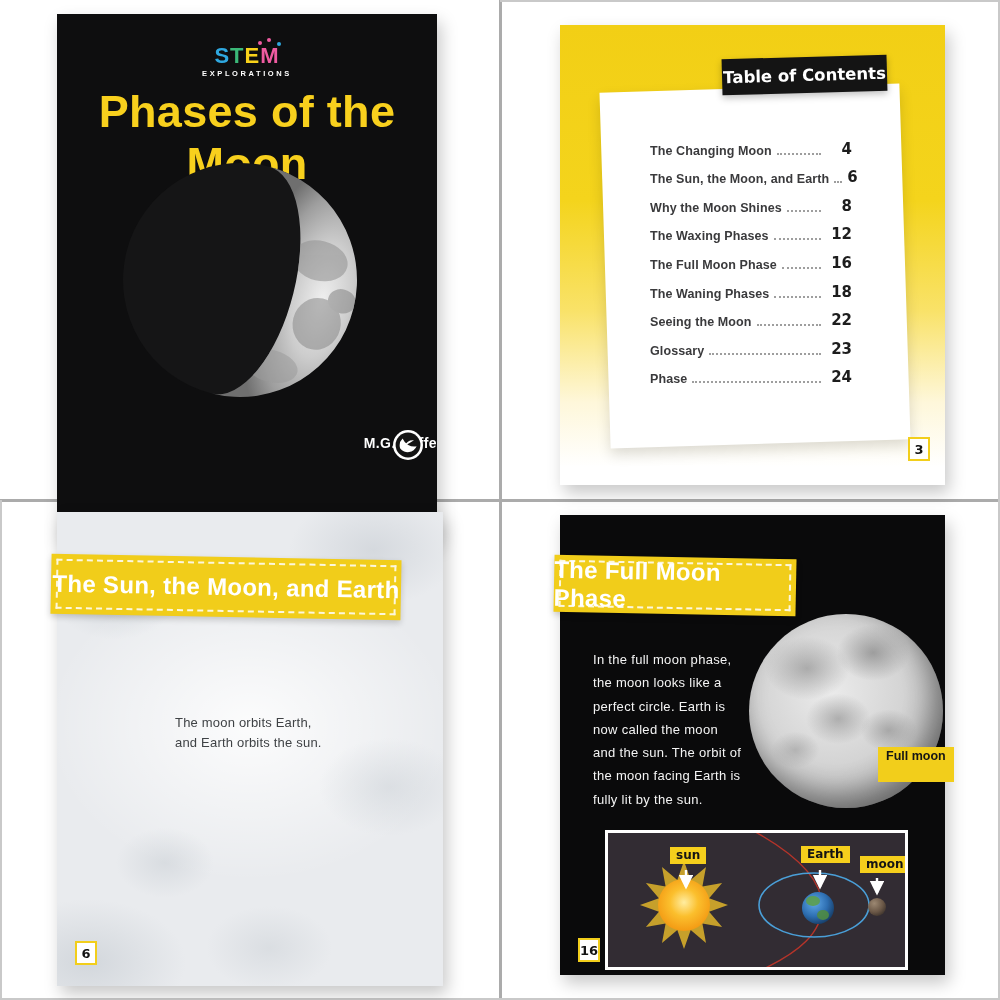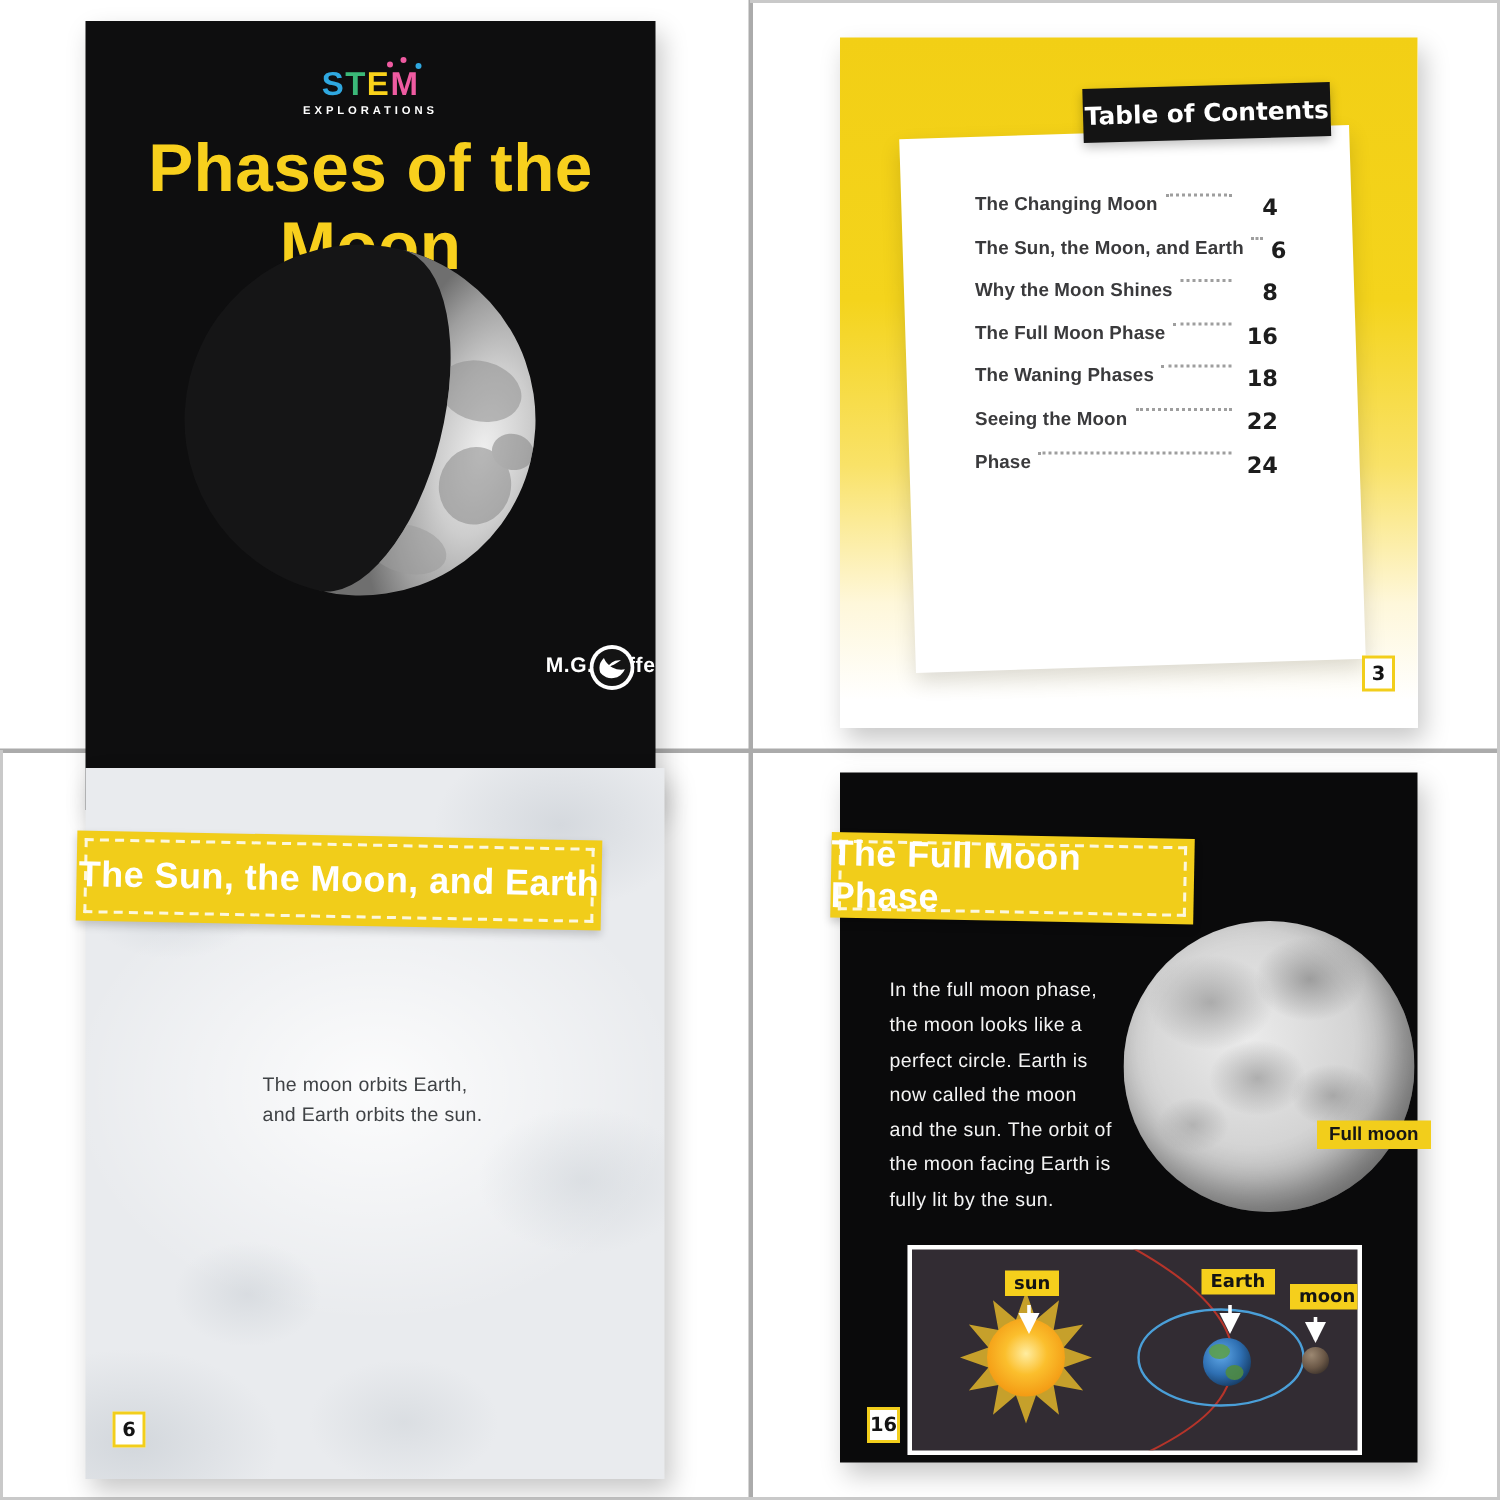--- a/index.html
+++ b/index.html
@@ -37,21 +37,21 @@
   
   #toc{left:560px;top:25px;width:385px;height:460px;
        background:linear-gradient(180deg,#F2CF15 0%,#F4D41C 38%,#F9E268 62%,#FEF7DA 82%,#ffffff 96%);}
   .toc-banner{position:absolute;left:162px;top:32px;width:165px;height:36px;background:#141414;
               transform:rotate(-1.6deg);display:flex;align-items:center;justify-content:center;
               color:#fff;font-family:"DejaVu Sans",sans-serif;font-size:16.5px;font-weight:bold;
               box-shadow:0 3px 7px rgba(0,0,0,.25);}
   .toc-sheet{position:absolute;left:45px;top:63px;width:300px;height:356px;background:#ffffff;
              transform:rotate(-1.8deg);box-shadow:0 6px 14px rgba(0,0,0,.14);}
   .toc-list{position:absolute;left:90px;top:104px;width:202px;}
-  .toc-row{display:flex;align-items:flex-start;height:28.6px;}
+  .toc-row{display:flex;align-items:flex-end;height:28.6px;}
   .toc-label{font-size:12.5px;font-weight:bold;color:#3a3a3c;white-space:nowrap;letter-spacing:.1px;}
   .toc-leader{flex:1;border-bottom:2px dotted #9e9e9e;margin:0 5px 3px 5px;min-width:8px;}
   .toc-num{width:26px;text-align:right;font-family:"DejaVu Sans",sans-serif;font-size:15px;
            font-weight:bold;color:#1d1d1d;}
   #toc .pagebox{left:348px;top:412px;}
 
   
   .chapter-banner{position:absolute;background:#F1CD1A;display:flex;align-items:center;justify-content:center;
                   color:#ffffff;font-weight:bold;box-shadow:0 3px 6px rgba(0,0,0,.18);}
   .chapter-banner::after{content:"";position:absolute;inset:5px;border:2px dashed rgba(255,255,255,.85);pointer-events:none;}
@@ -82,21 +82,21 @@
   .fullmoon{position:absolute;left:189px;top:99px;width:194px;height:194px;border-radius:50%;
     background:
       radial-gradient(60px 45px at 30% 28%, rgba(118,118,118,.5), transparent 70%),
       radial-gradient(52px 40px at 64% 20%, rgba(108,108,108,.55), transparent 70%),
       radial-gradient(46px 36px at 46% 54%, rgba(122,122,122,.5), transparent 70%),
       radial-gradient(40px 30px at 72% 60%, rgba(112,112,112,.45), transparent 70%),
       radial-gradient(34px 26px at 24% 70%, rgba(128,128,128,.4), transparent 70%),
       radial-gradient(circle at 42% 40%, #ebebeb 0%, #d4d4d4 45%, #bcbcbc 68%, #9d9d9d 86%, #7d7d7d 100%);
     box-shadow:inset -10px -14px 26px rgba(0,0,0,.38);}
   .fm-caption{position:absolute;left:318px;top:232px;background:#F2CE1B;color:#151515;
-              font-size:12.5px;font-weight:bold;padding:2px 8px 3px 8px;white-space:nowrap;}
+              font-size:12.5px;font-weight:bold;padding:2px 8px 19px 8px;white-space:nowrap;}
   .diagram{position:absolute;left:45px;top:315px;width:303px;height:140px;background:#322C33;
            border:3px solid #ffffff;box-sizing:border-box;overflow:hidden;}
   .dlabel{position:absolute;background:#F5CF1C;color:#141414;font-family:"DejaVu Sans",sans-serif;
           font-size:12px;font-weight:bold;padding:1px 6px 2px 6px;}
   #page16 .pagebox{left:18px;top:423px;}
 </style>
 </head>
 <body>
 
 <div class="abs divider-v"></div>
@@ -160,33 +160,43 @@
         <span class="toc-label">The Sun, the Moon, and Earth</span>
         <span class="toc-leader"></span>
         <span class="toc-num">6</span>
       </div>
       <div class="toc-row">
         <span class="toc-label">Why the Moon Shines</span>
         <span class="toc-leader"></span>
         <span class="toc-num">8</span>
       </div>
       <div class="toc-row">
+        <span class="toc-label">The Waxing Phases</span>
+        <span class="toc-leader"></span>
+        <span class="toc-num">12</span>
+      </div>
+      <div class="toc-row">
         <span class="toc-label">The Full Moon Phase</span>
         <span class="toc-leader"></span>
         <span class="toc-num">16</span>
       </div>
       <div class="toc-row">
         <span class="toc-label">The Waning Phases</span>
         <span class="toc-leader"></span>
         <span class="toc-num">18</span>
       </div>
       <div class="toc-row">
         <span class="toc-label">Seeing the Moon</span>
         <span class="toc-leader"></span>
         <span class="toc-num">22</span>
+      </div>
+      <div class="toc-row">
+        <span class="toc-label">Glossary</span>
+        <span class="toc-leader"></span>
+        <span class="toc-num">23</span>
       </div>
       <div class="toc-row">
         <span class="toc-label">Phase</span>
         <span class="toc-leader"></span>
         <span class="toc-num">24</span>
       </div>
     </div>
   <div class="pagebox">3</div>
 </div>
 

